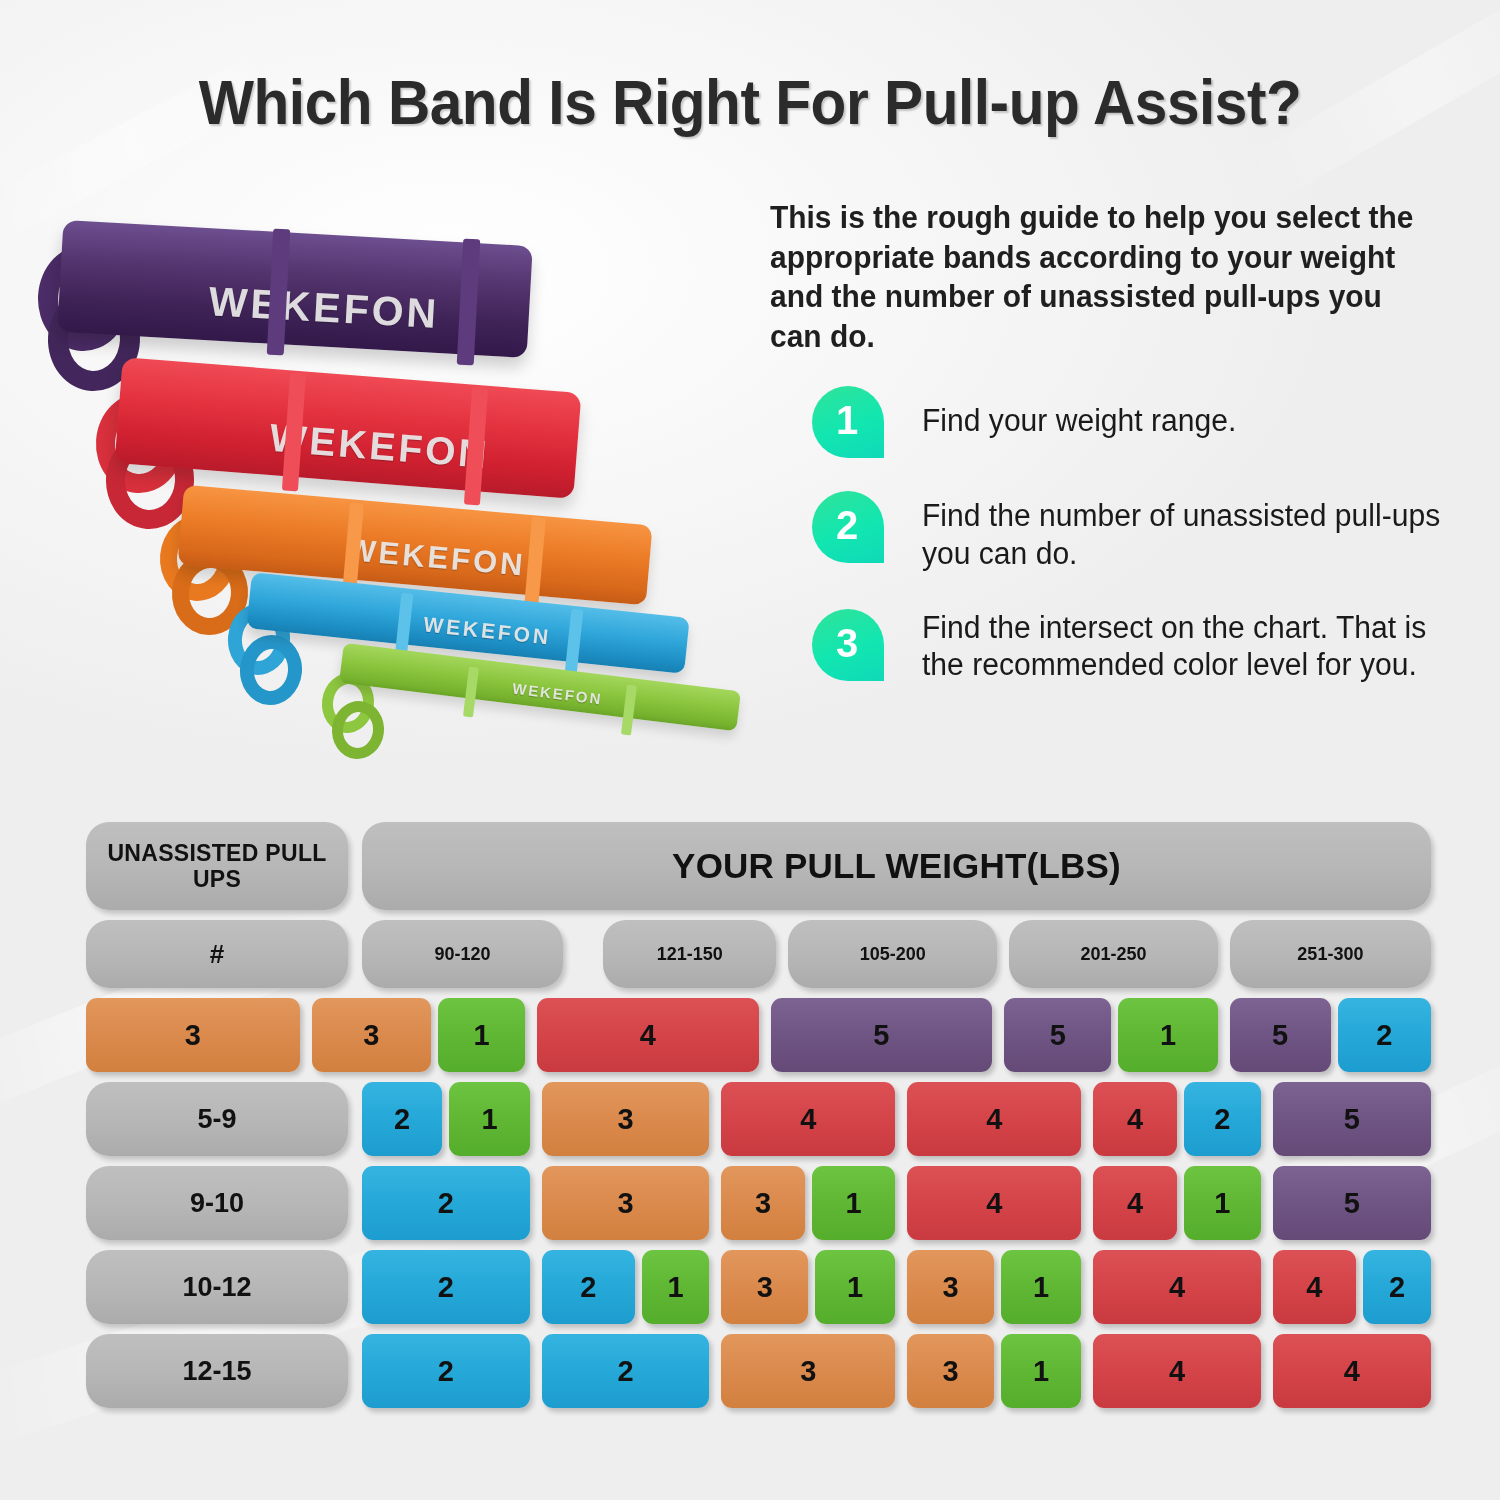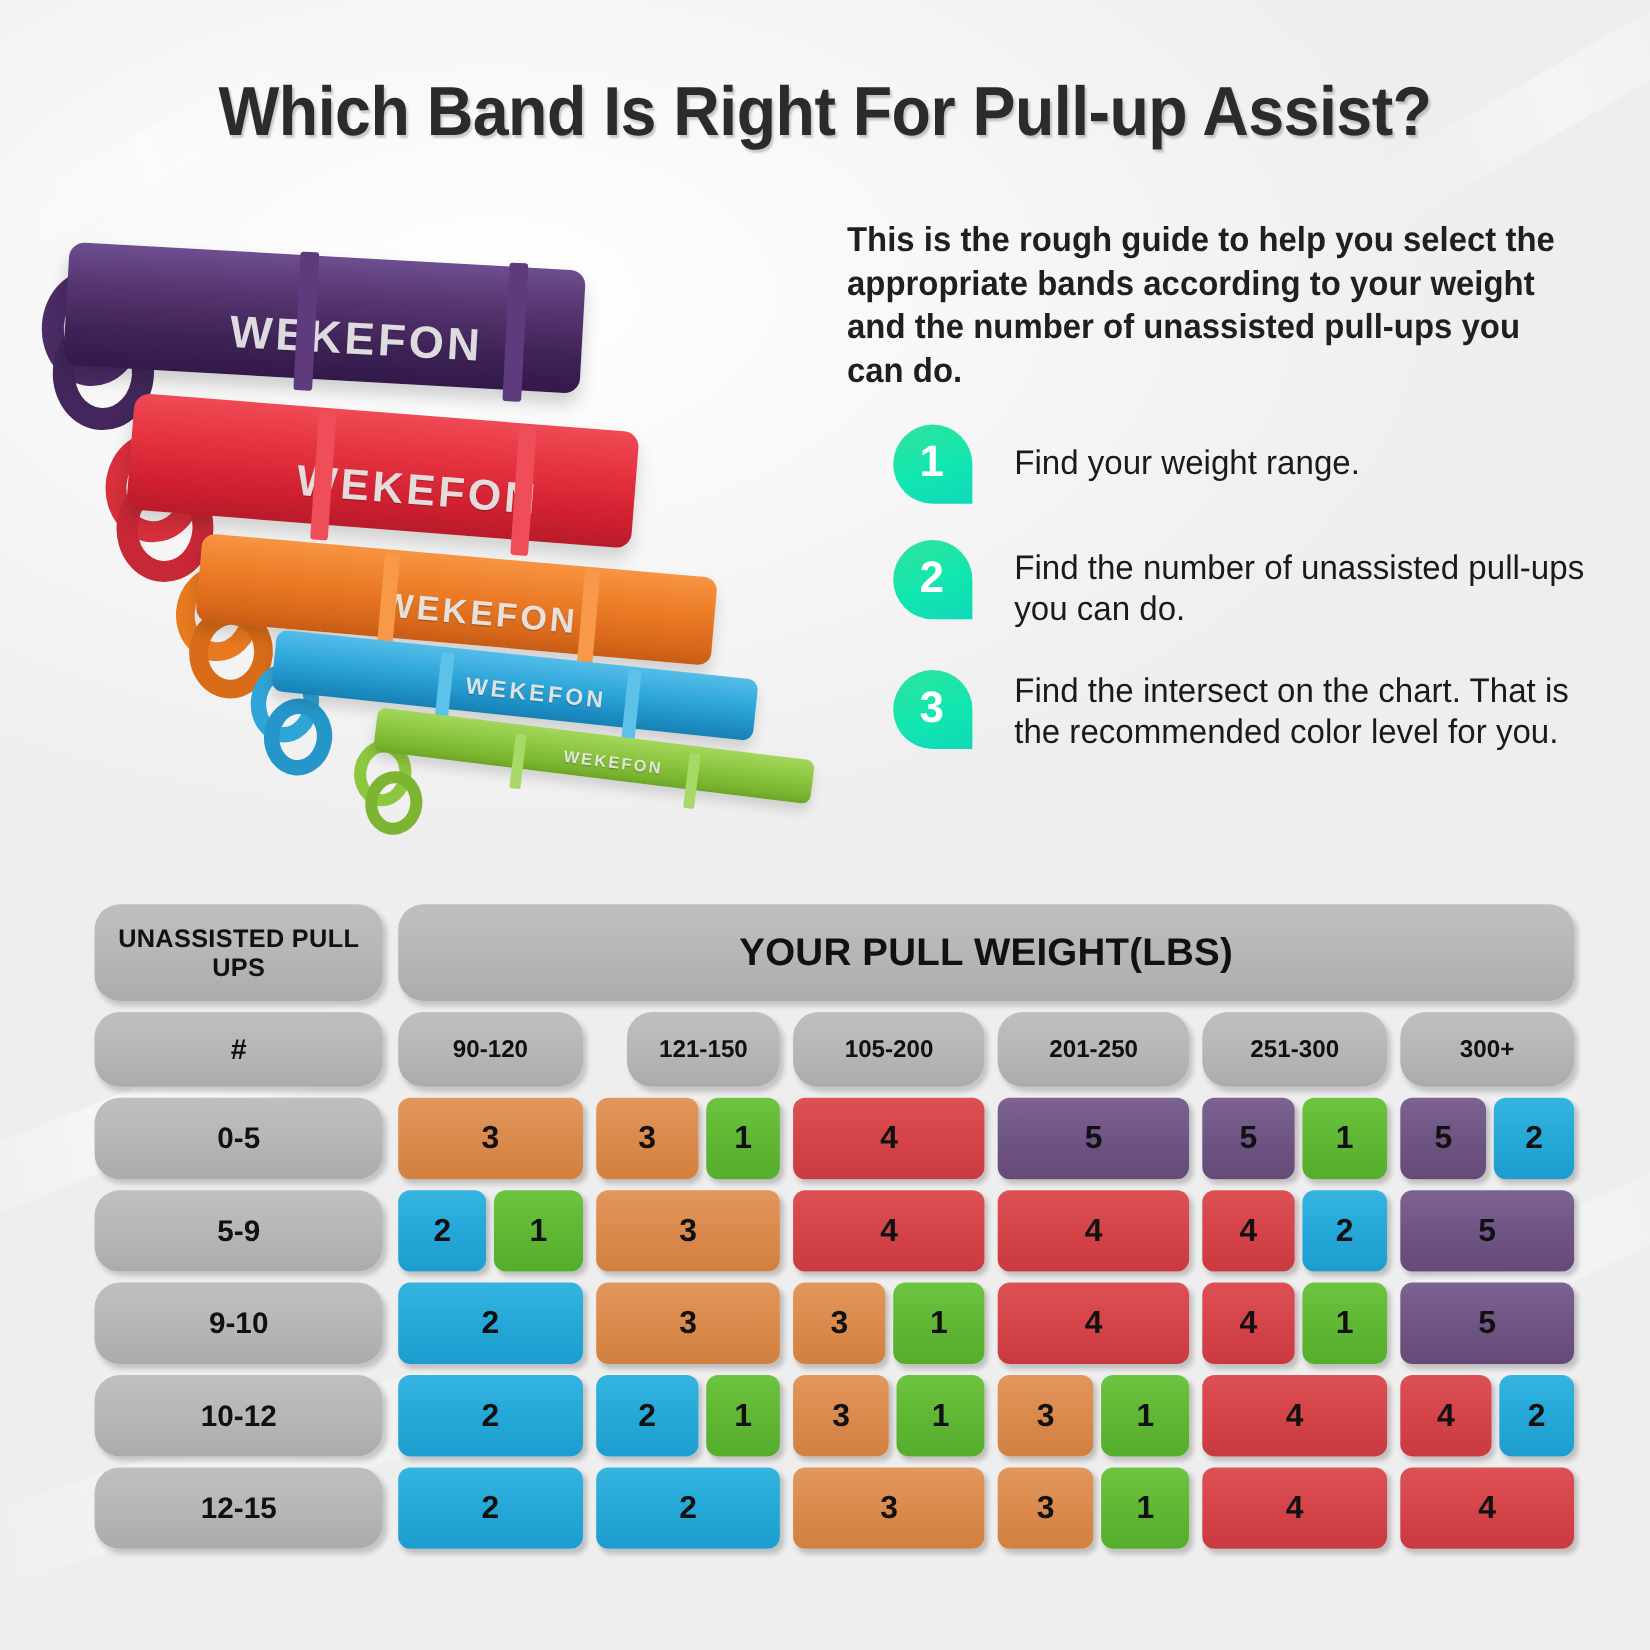--- a/index.html
+++ b/index.html
@@ -301,21 +301,21 @@
     line-height: 1.15;
     letter-spacing: .3px;
   }
   .pill-bodyweight {
     height: 88px;
     width: 100%;
     font-size: 35px;
     letter-spacing: .2px;
   }
   .pill-hash { height: 68px; font-size: 26px; }
-  .pill-colhdr { height: 68px; font-size: 22px; }
+  .pill-colhdr { height: 68px; font-size: 18px; }
   .pill-rowlabel { height: 74px; font-size: 27px; }
 
   .hdr2 .data-col-wrap > .colcell { margin-right: 12px; }
   .hdr2 .data-col-wrap > .colcell:last-child { margin-right: 0; }
 
   .colcell { display: flex; }
 
   .datarow .data-col-wrap > .group {
     display: flex;
     margin-right: 12px;
@@ -439,31 +439,25 @@
           </div>
           <div class="colcell" style="flex: 1.1 1 0px;">
             <div class="pill pill-colhdr" style="width: 100%;">105-200</div>
           </div>
           <div class="colcell" style="flex: 1.1 1 0px;">
             <div class="pill pill-colhdr" style="width: 100%;">201-250</div>
           </div>
           <div class="colcell" style="flex: 1.06 1 0px;">
             <div class="pill pill-colhdr" style="width: 100%;">251-300</div>
           </div>
-          <div class="colcell" style="flex: 1 1 0px;">
-            <div class="pill pill-colhdr" style="width: 100%;">300+</div>
-          </div>
         </div>
     </div>
 
     <div id="data-rows">
         <div class="trow datarow">
-          <div class="rowlabel-col">
-            <div class="pill pill-rowlabel">0-5</div>
-          </div>
           <div class="data-col-wrap">
             <div class="group" style="flex: 1.06 1 0px;">
               <div class="cell c-orange" style="flex: 100 1 0px;">3</div>
             </div>
             <div class="group" style="flex: 1.06 1 0px;">
               <div class="cell c-orange" style="flex: 58 1 0px;">3</div>
               <div class="cell c-green" style="flex: 42 1 0px;">1</div>
             </div>
             <div class="group" style="flex: 1.1 1 0px;">
               <div class="cell c-red" style="flex: 100 1 0px;">4</div>

